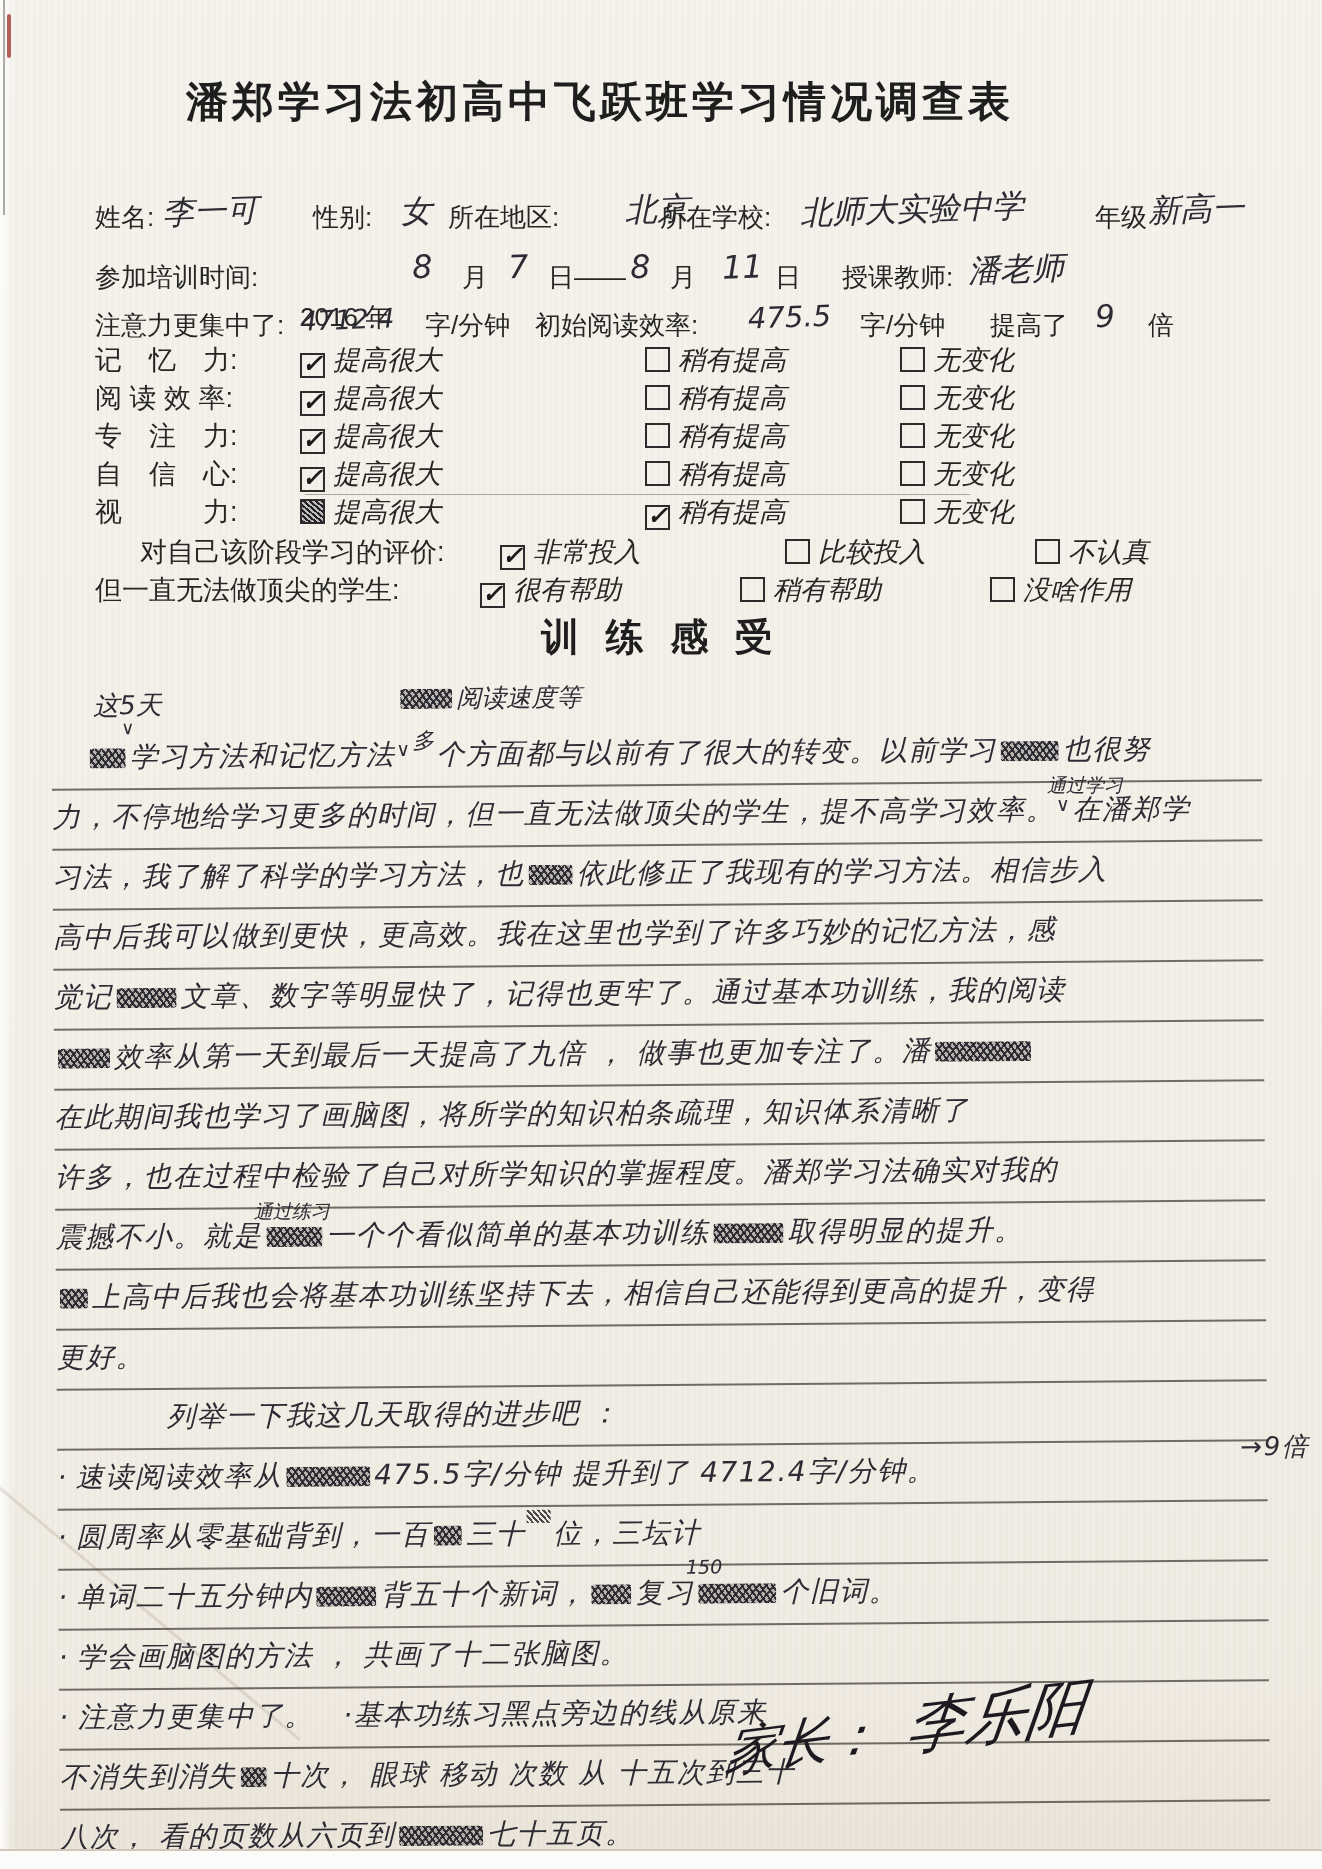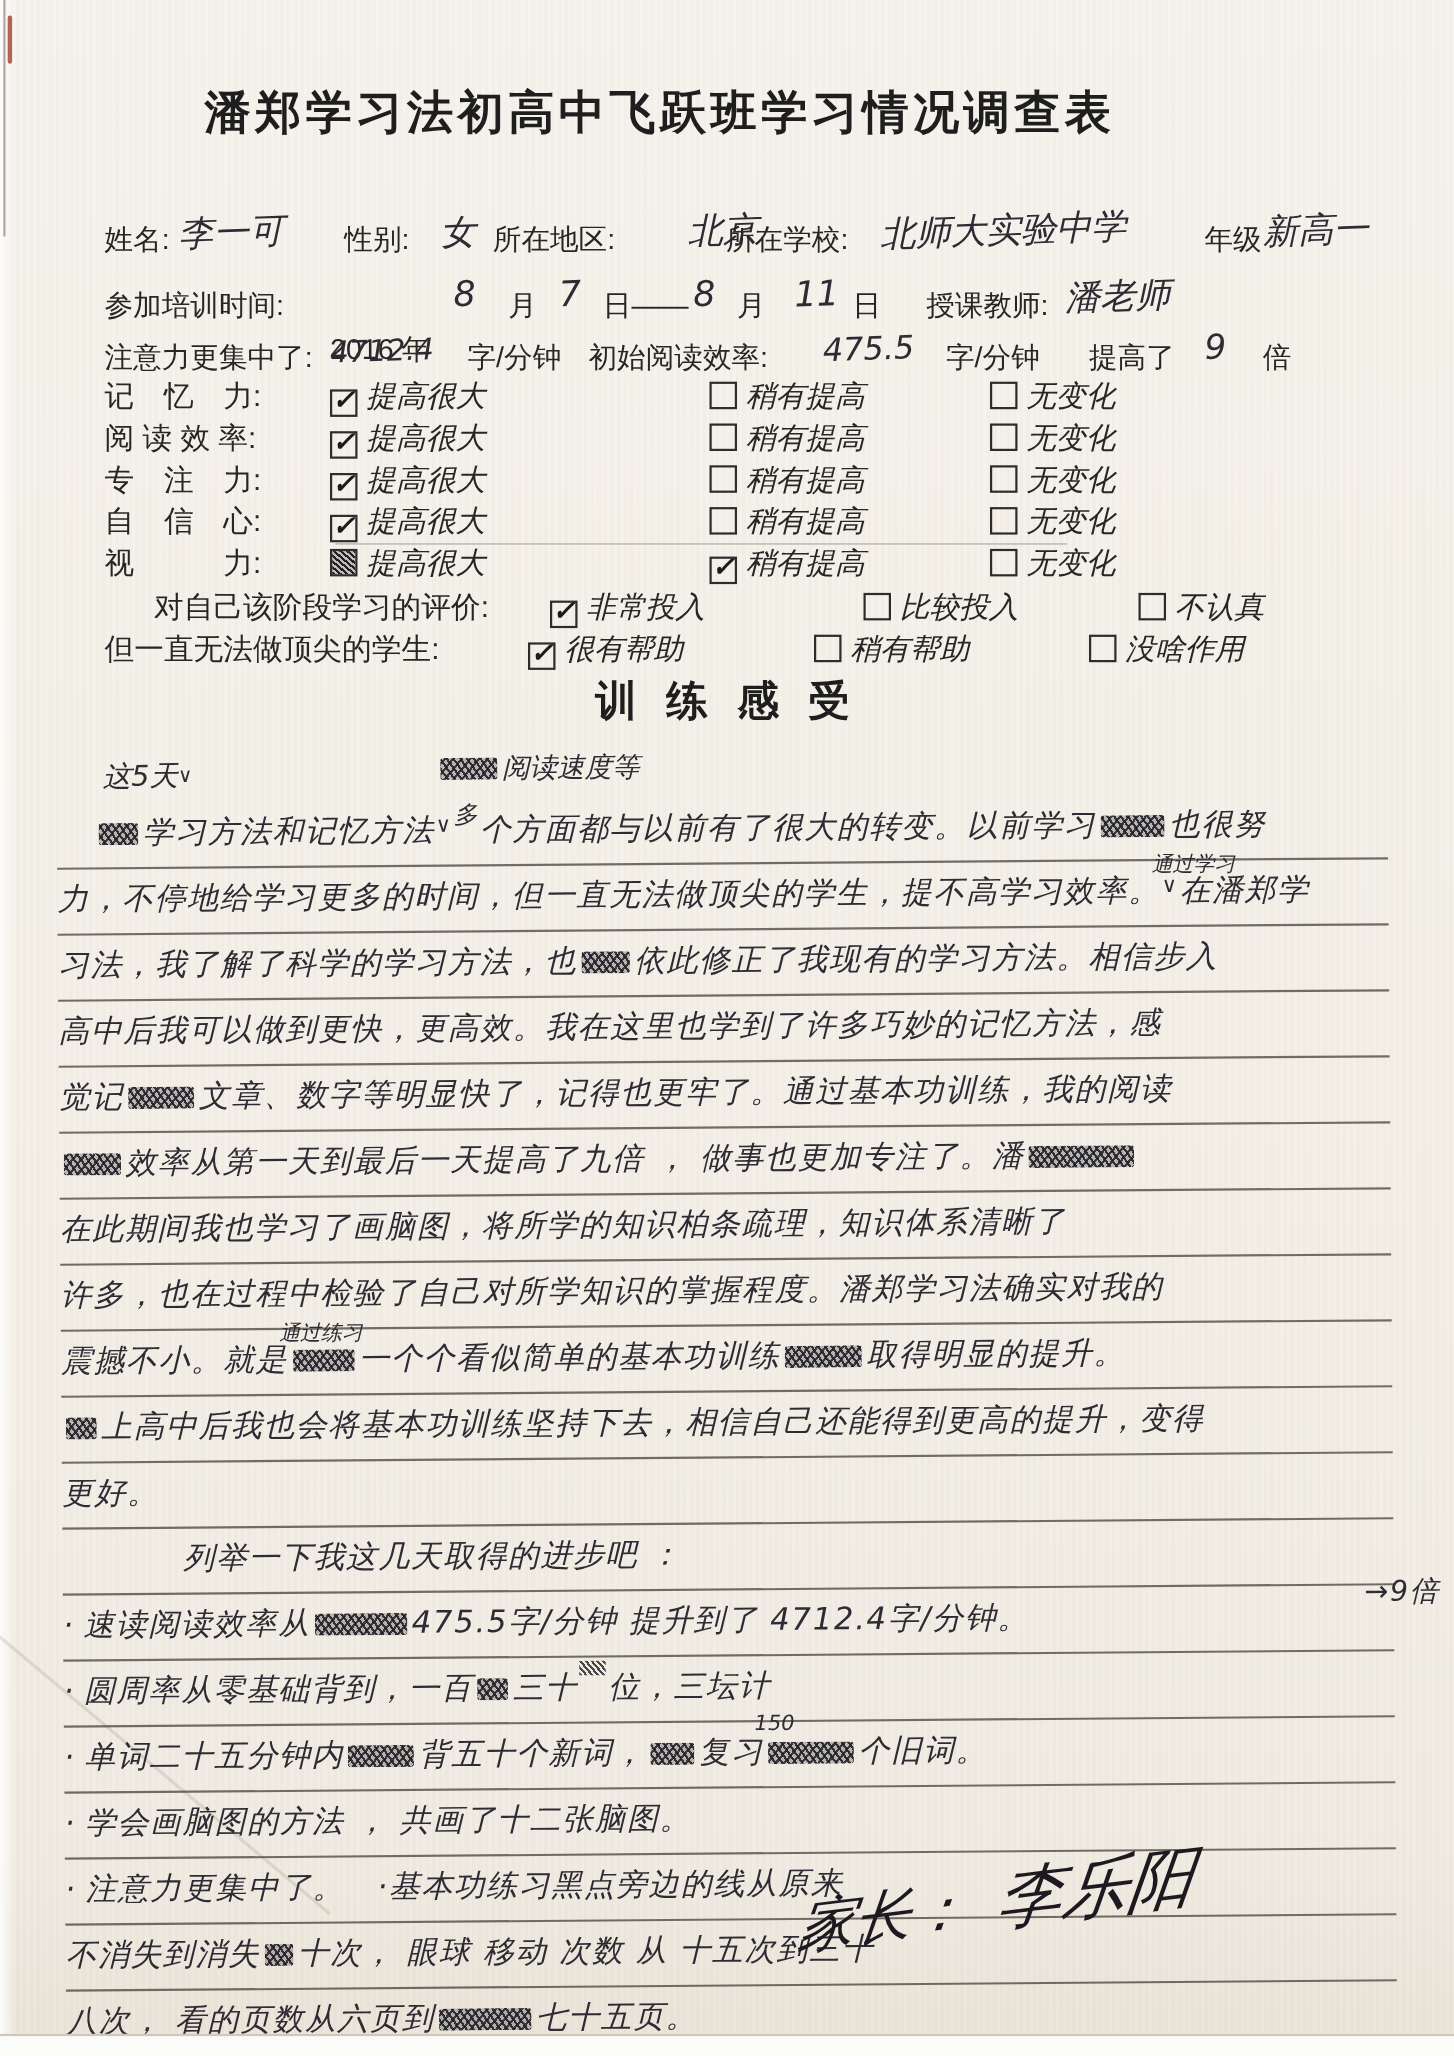--- a/index.html
+++ b/index.html
@@ -38,21 +38,21 @@
     vertical-align:-3px;text-align:center;overflow:visible;font-size:0;background:transparent;}
   .cb-checked{font-size:25px;line-height:17px;color:#1b1b1b;font-weight:bold;}
   .cb-scribbled{background:repeating-linear-gradient(40deg,#22212a 0 2px,rgba(40,40,46,.25) 2px 4px);}
   .faint-line{position:absolute;left:210px;bottom:-1px;width:665px;height:1px;background:rgba(95,88,76,.5);}
 
   .section-title{position:absolute;top:612px;left:0;width:1322px;text-align:center;
     font-size:38px;font-weight:bold;letter-spacing:8px;color:#1e1e1e;}
 
   .essay{position:absolute;left:56px;top:688px;width:1210px;transform:rotate(-0.45deg);font-size:28px;}
   .ann-row{position:relative;height:38px;}
-  .ann-left{position:absolute;left:42px;top:-4px;display:inline-flex;flex-direction:row;align-items:center;font-size:26px;}
+  .ann-left{position:absolute;left:42px;top:-4px;display:inline-flex;flex-direction:column;align-items:center;font-size:26px;}
   .ann-left .caret-d{font-size:18px;line-height:10px;}
   .ann-top{position:absolute;left:345px;top:-8px;font-size:25px;}
   .eline{position:relative;height:50px;padding-top:8px;border-bottom:2px solid rgba(62,57,51,.72);
     white-space:nowrap;letter-spacing:1.5px;}
   .scrib{display:inline-block;height:20px;border-radius:3px;vertical-align:-2px;margin:0 4px;
     background:repeating-linear-gradient(55deg,rgba(32,30,38,.9) 0 2px,rgba(32,30,38,.18) 2px 5px),
                repeating-linear-gradient(-50deg,rgba(32,30,38,.85) 0 2px,rgba(32,30,38,.12) 2px 6px);}
   .caret{display:inline-block;transform:translateY(-8px);font-size:19px;margin:0 1px;}
   .ins{display:inline-block;transform:translateY(-16px);font-size:22px;}
   .supwrap{position:relative;display:inline-block;width:0;}

